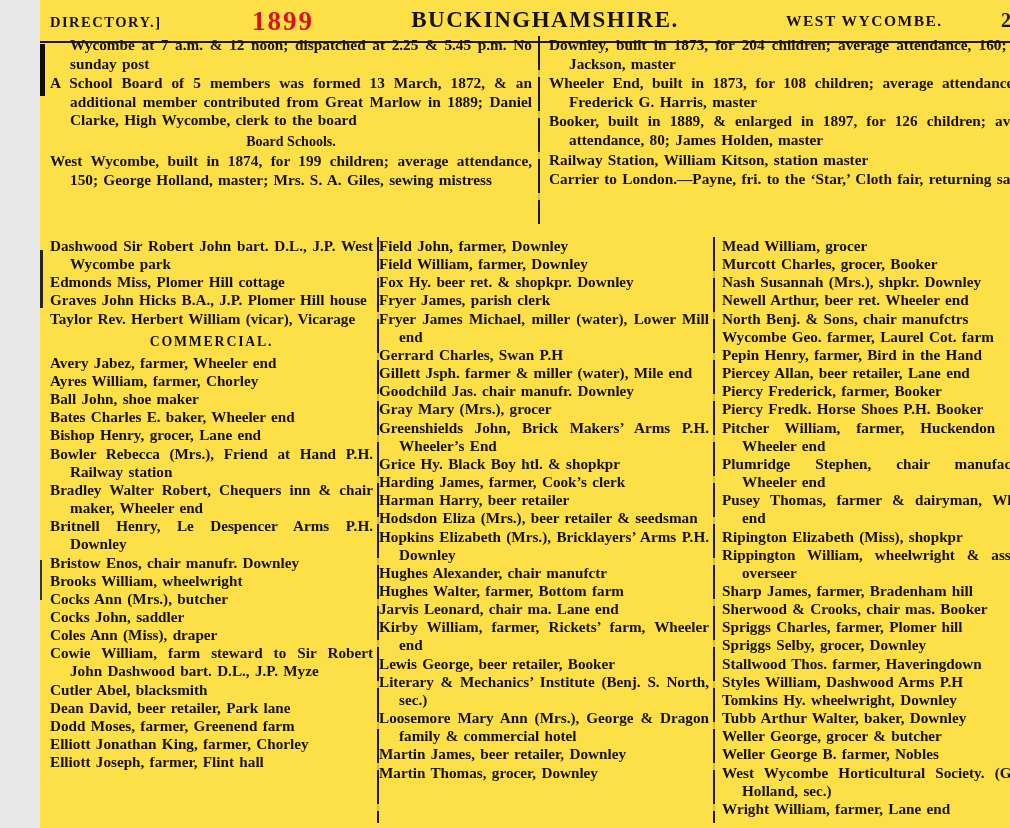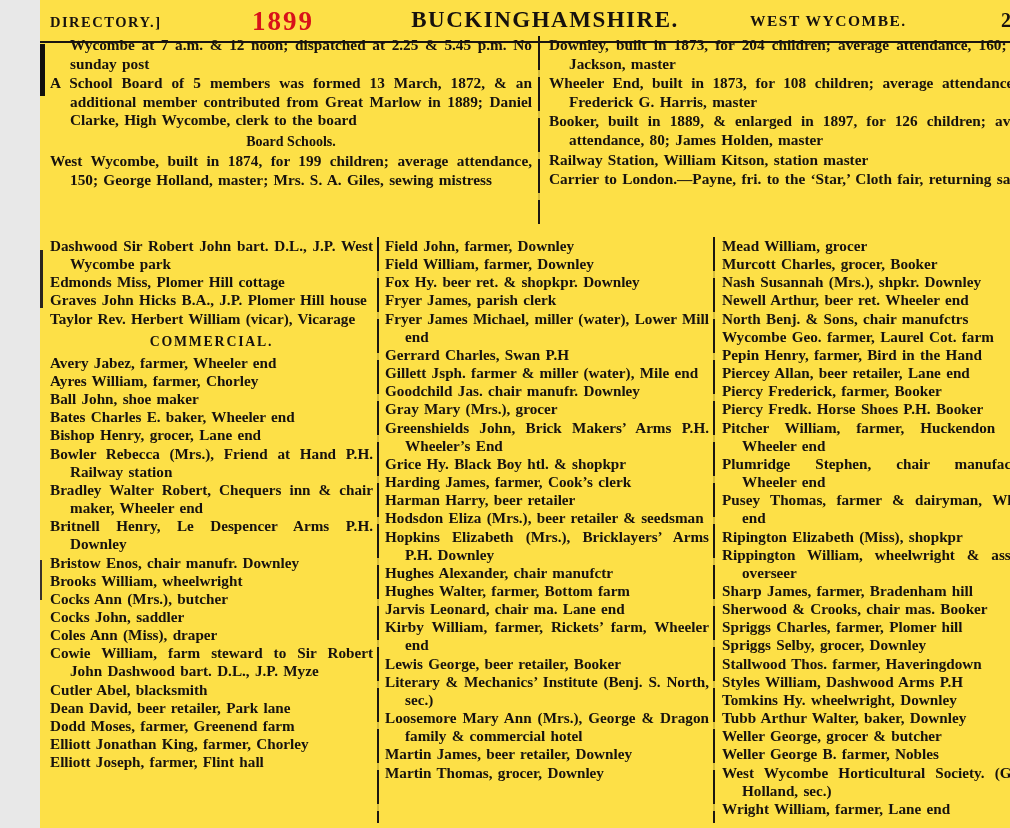--- a/index.html
+++ b/index.html
@@ -15,21 +15,21 @@
     margin-left: 40px;
     -webkit-font-smoothing: antialiased;
   }
 
   
   .masthead { position: absolute; top: 0; left: 0; right: 0; height: 42px; }
   .dir-label   { position: absolute; left: 10px;  top: 14px; font-size: 14.5px; letter-spacing: 1.5px; }
   .edition-year{ position: absolute; left: 212px; top: 6px;  font-size: 27px;  letter-spacing: 2px; }
   .county      { position: absolute; left: 50%;   top: 7px;  transform: translateX(-50%);
                  font-size: 23px; letter-spacing: 1.5px; }
-  .place       { position: absolute; left: 710px; top: 12px; font-size: 15.5px; letter-spacing: 1.5px; }
+  .place       { position: absolute; left: 746px; top: 12px; font-size: 15.5px; letter-spacing: 1.5px; }
   .pageno      { position: absolute; right: 16px; top: 9px;  font-size: 20px; letter-spacing: 1px; }
   .head-rule   { position: absolute; top: 41px; left: 0; right: 0; height: 2px; background: #1a1510; }
 
   
   .edge-bar   { position: absolute; left: 0; top: 44px; width: 5px; height: 52px; background: #120f0c; }
   .edge-dash1 { position: absolute; left: 0; top: 250px; width: 3px; height: 58px; background: #2a241e; }
   .edge-dash2 { position: absolute; left: 0; top: 560px; width: 2px; height: 40px; background: #3a332b; }
 
   
   .para {
@@ -54,21 +54,21 @@
       #1c1712 0px, #1c1712 34px,
       rgba(28, 23, 18, 0.18) 34px, rgba(28, 23, 18, 0.18) 41px);
   }
   .intro .vrule { height: 188px; }
   .intro .para { margin-bottom: 1px; }
 
   
   .listing { position: absolute; top: 237px; left: 10px; right: 3px; bottom: 0; display: flex; }
   .list-col { box-sizing: border-box; }
   .col-1 { width: 327px; padding-right: 4px; }
-  .col-2 { width: 334px; padding-left: 6px; padding-right: 4px; }
+  .col-2 { width: 334px; padding-right: 4px; }
   .col-3 { flex: 1; padding-left: 7px; }
   .listing .vrule { height: 586px; }
   .listing .para { font-size: 15.2px; line-height: 18.15px; }
   .commercial-head { font-size: 13.8px; letter-spacing: 1.8px; margin: 4px 0 3px 0; }
 </style>
 </head>
 <body>
 
 <div class="page">
 

